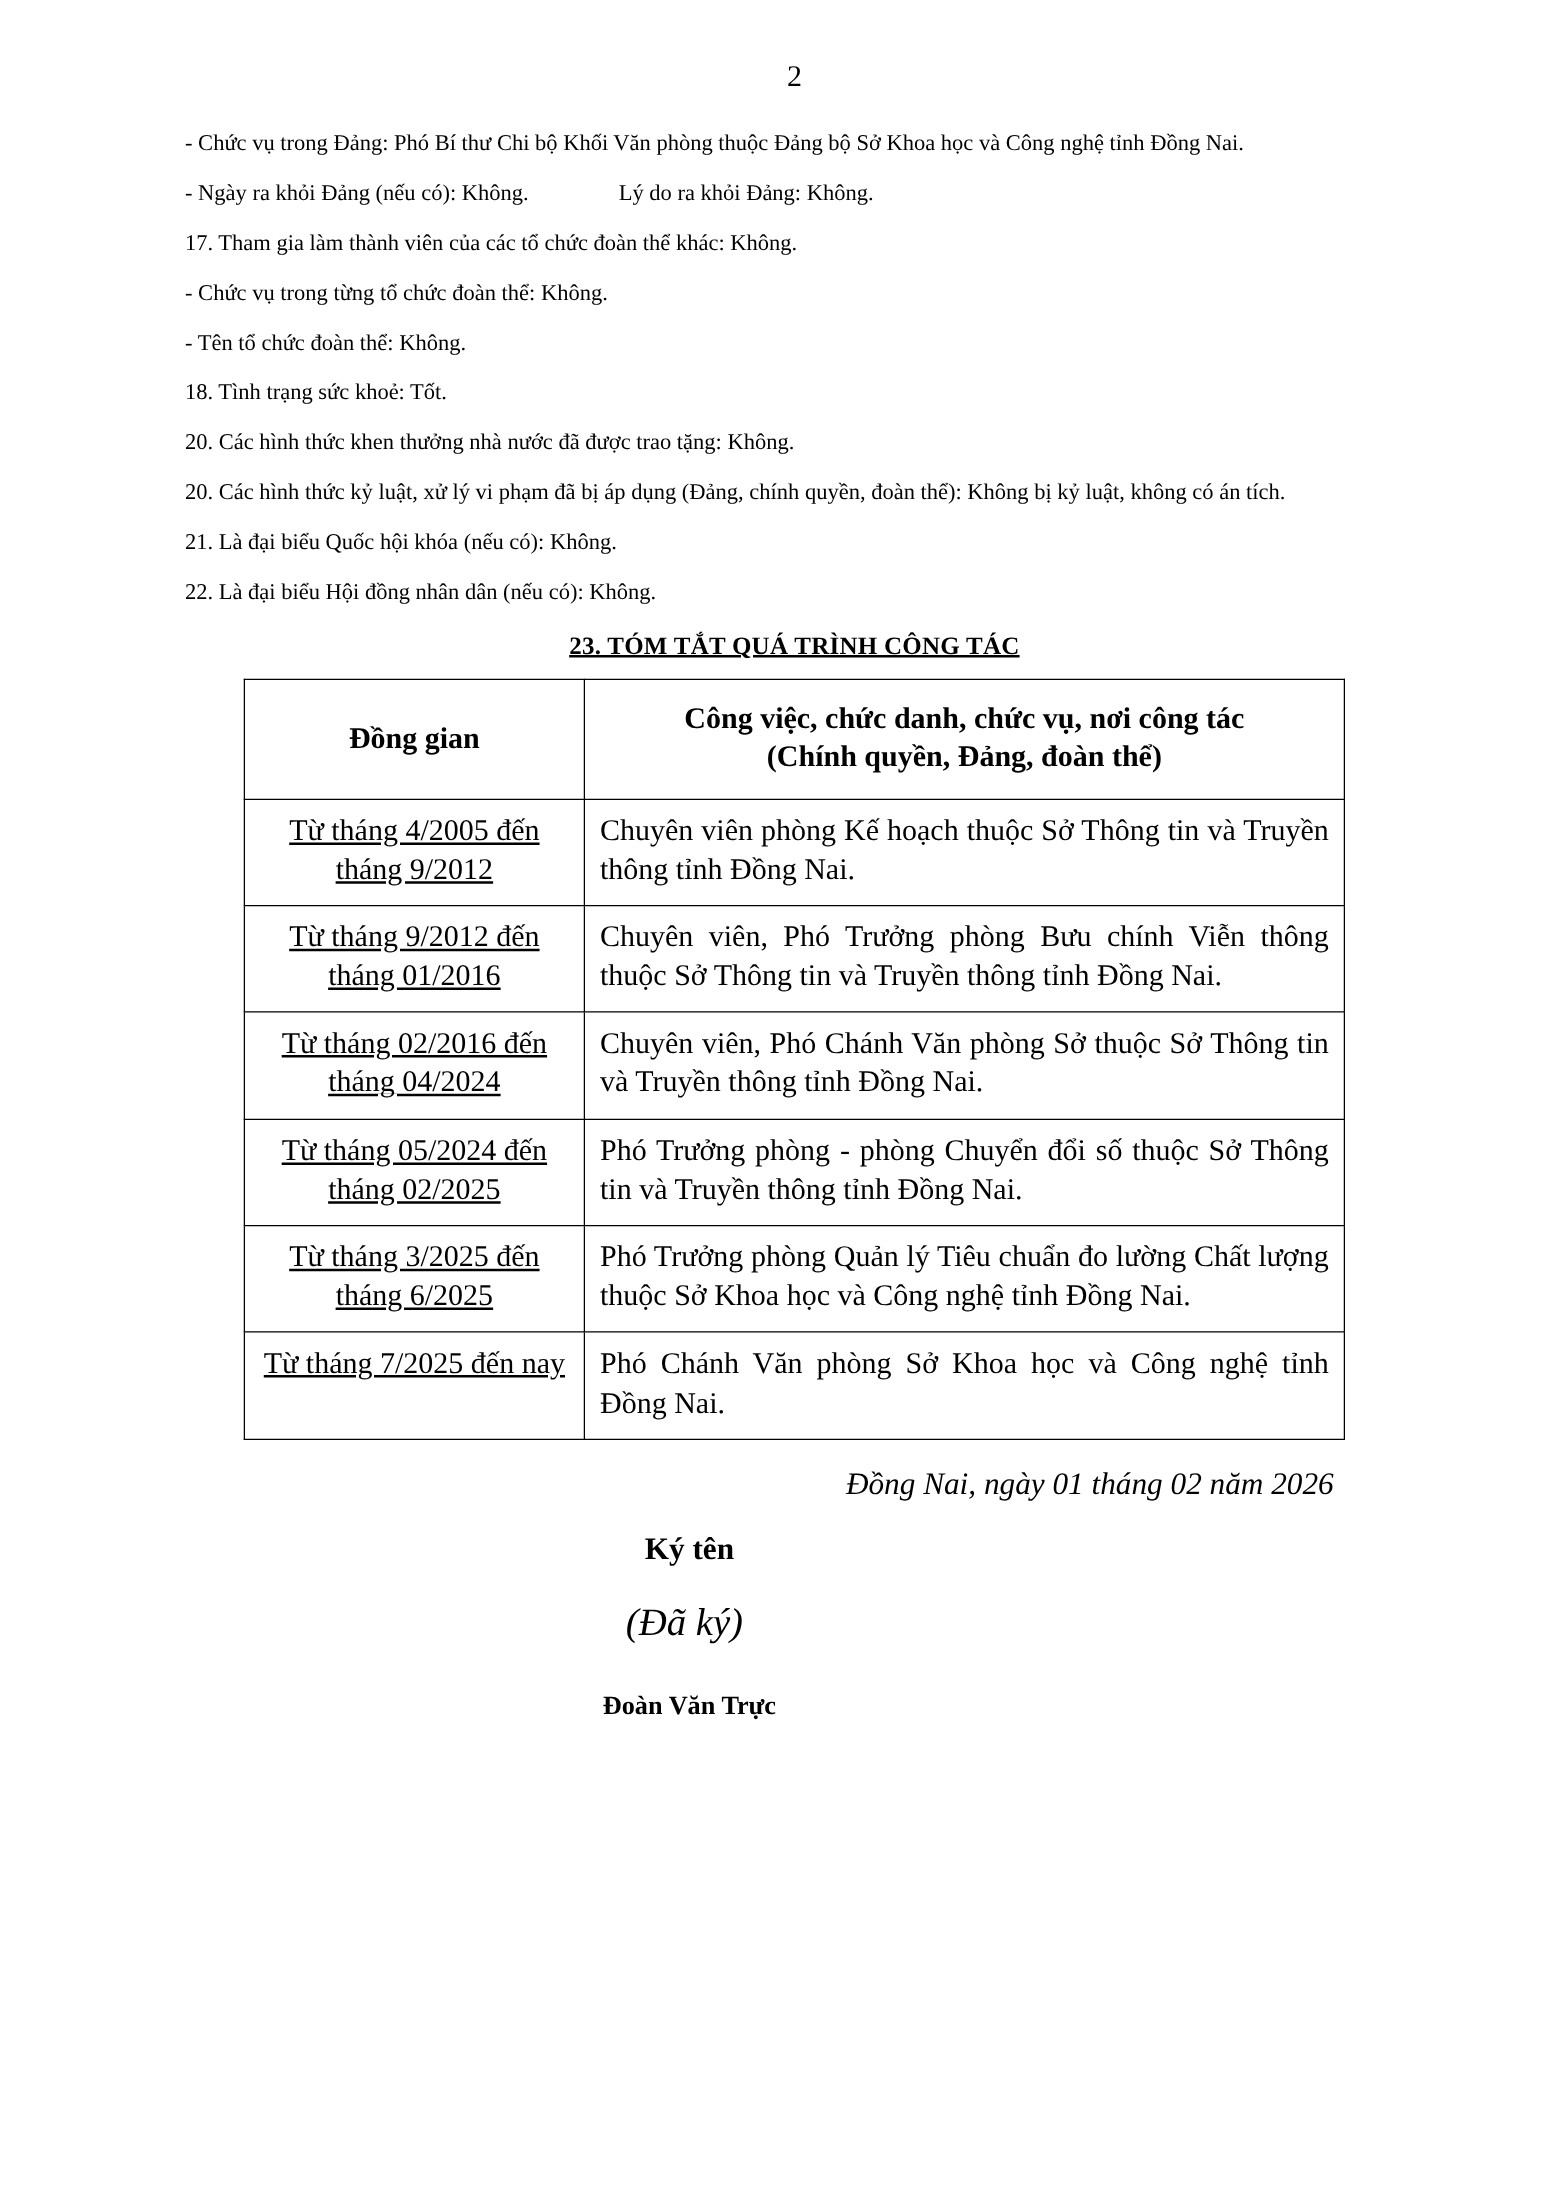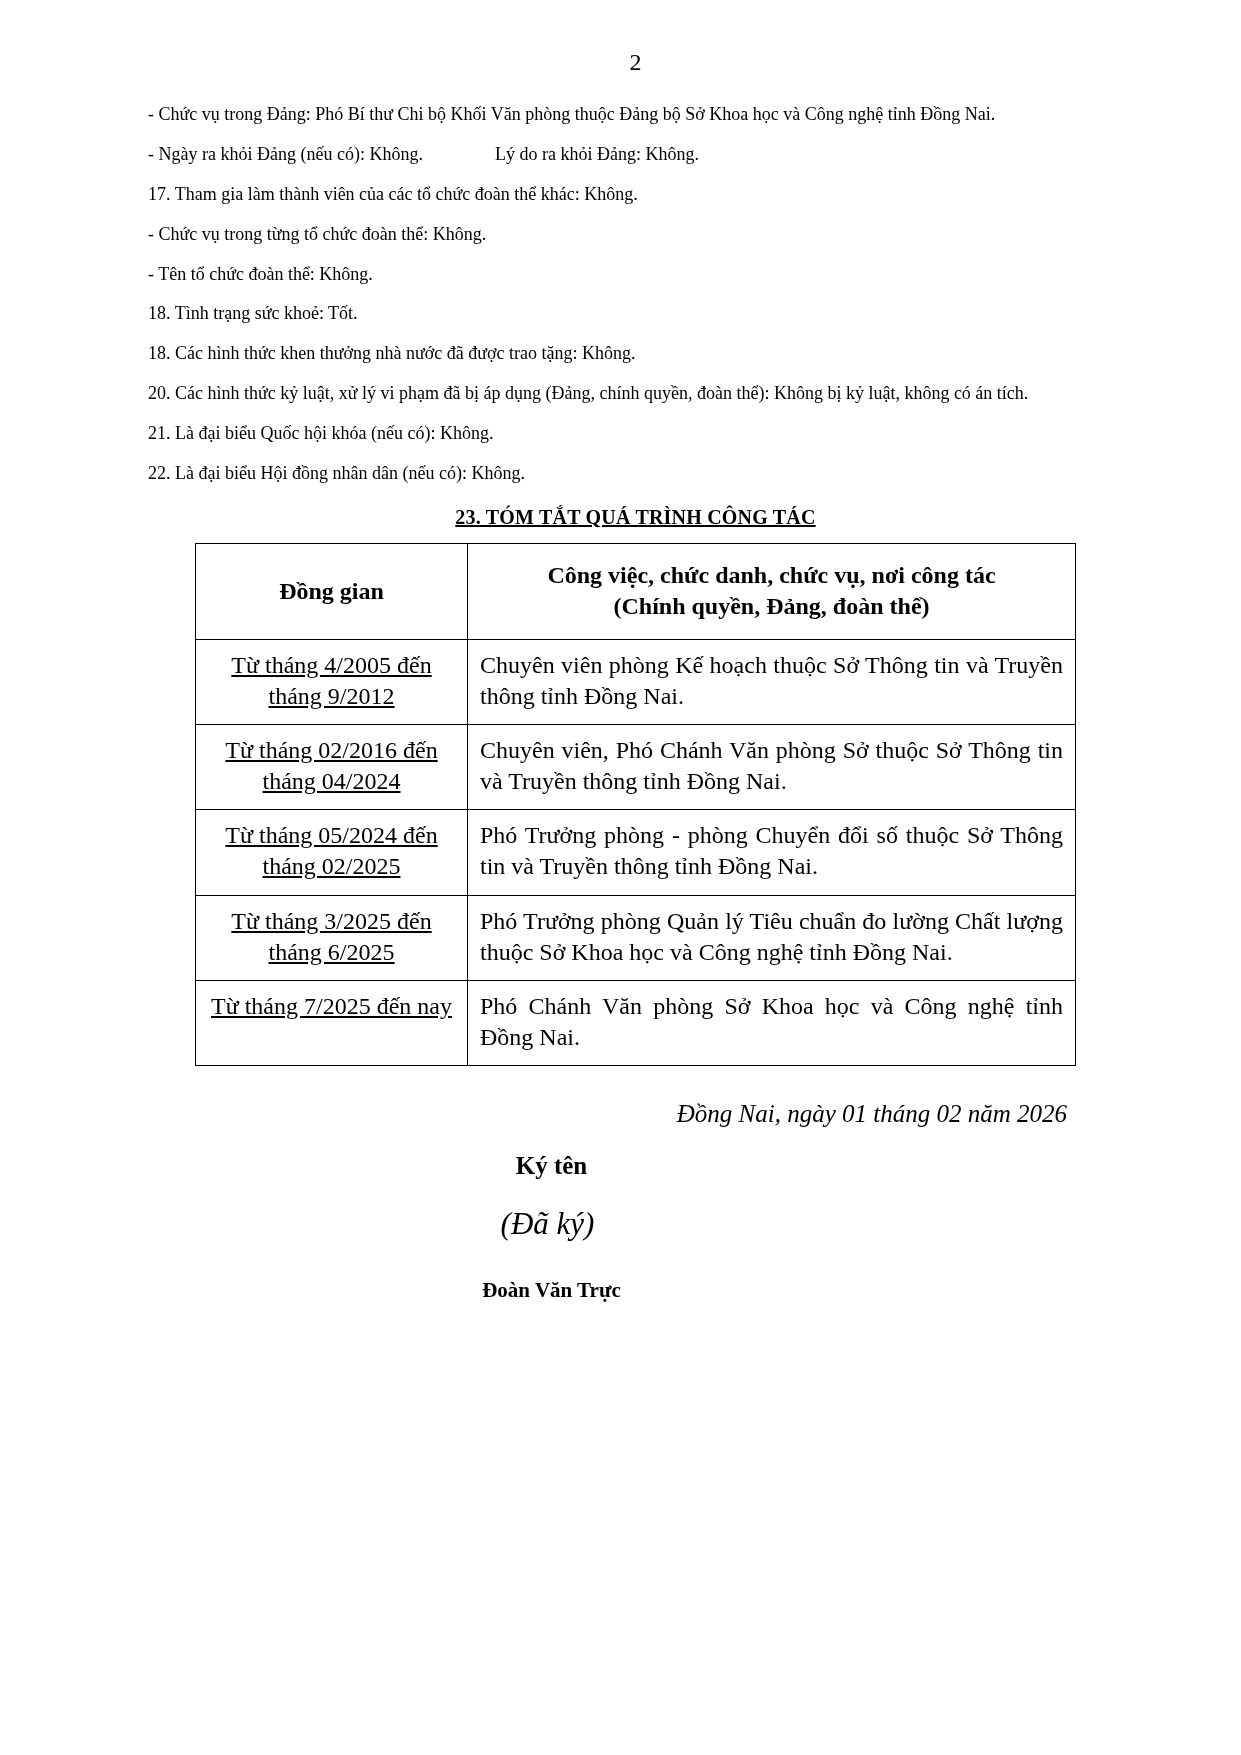--- a/index.html
+++ b/index.html
@@ -72,21 +72,21 @@
   td.time {
     text-align: center;
     vertical-align: middle;
     text-decoration: underline;
   }
   td.work {
     text-align: justify;
     text-justify: inter-word;
   }
   .sign-block {
-    margin-top: 34px;
+    margin-top: 22px;
     text-align: center;
   }
   .sign-place {
     font-style: italic;
     font-size: 25px;
     text-align: right;
     padding-right: 56px;
     margin: 0 0 24px 0;
   }
   .sign-title {
@@ -118,21 +118,21 @@
   <p class="body-line">- Chức vụ trong Đảng: Phó Bí thư Chi bộ Khối Văn phòng thuộc Đảng bộ Sở Khoa học và Công nghệ tỉnh Đồng Nai.</p>
 
   <p class="body-line nojust">
     <span>- Ngày ra khỏi Đảng (nếu có): Không.</span><span class="gap-wide"></span><span>Lý do ra khỏi Đảng: Không.</span>
   </p>
 
   <p class="body-line nojust">17. Tham gia làm thành viên của các tổ chức đoàn thể khác: Không.</p>
   <p class="body-line nojust">- Chức vụ trong từng tổ chức đoàn thể: Không.</p>
   <p class="body-line nojust">- Tên tổ chức đoàn thể: Không.</p>
   <p class="body-line nojust">18. Tình trạng sức khoẻ: Tốt.</p>
-  <p class="body-line nojust">18. Các hình thức khen thưởng nhà nước đã được trao tặng: Không.</p>
+  <p class="body-line nojust">20. Các hình thức khen thưởng nhà nước đã được trao tặng: Không.</p>
   <p class="body-line">20. Các hình thức kỷ luật, xử lý vi phạm đã bị áp dụng (Đảng, chính quyền, đoàn thể): Không bị kỷ luật, không có án tích.</p>
   <p class="body-line nojust">21. Là đại biểu Quốc hội khóa (nếu có): Không.</p>
   <p class="body-line nojust">22. Là đại biểu Hội đồng nhân dân (nếu có): Không.</p>
 
   <div class="section-title">23. TÓM TẮT QUÁ TRÌNH CÔNG TÁC</div>
 
   <table class="career">
     <colgroup>
         <col class="c1">
         <col class="c2">
@@ -143,20 +143,24 @@
         <th>
           <div>Công việc, chức danh, chức vụ, nơi công tác</div>
           <div>(Chính quyền, Đảng, đoàn thể)</div>
         </th>
       </tr>
     </thead>
     <tbody>
       <tr>
         <td class="time">Từ tháng 4/2005 đến tháng 9/2012</td>
         <td class="work">Chuyên viên phòng Kế hoạch thuộc Sở Thông tin và Truyền thông tỉnh Đồng Nai.</td>
+      </tr>
+      <tr>
+        <td class="time">Từ tháng 9/2012 đến tháng 01/2016</td>
+        <td class="work">Chuyên viên, Phó Trưởng phòng Bưu chính Viễn thông thuộc Sở Thông tin và Truyền thông tỉnh Đồng Nai.</td>
       </tr>
       <tr>
         <td class="time">Từ tháng 02/2016 đến tháng 04/2024</td>
         <td class="work">Chuyên viên, Phó Chánh Văn phòng Sở thuộc Sở Thông tin và Truyền thông tỉnh Đồng Nai.</td>
       </tr>
       <tr>
         <td class="time">Từ tháng 05/2024 đến tháng 02/2025</td>
         <td class="work">Phó Trưởng phòng - phòng Chuyển đổi số thuộc Sở Thông tin và Truyền thông tỉnh Đồng Nai.</td>
       </tr>
       <tr>

